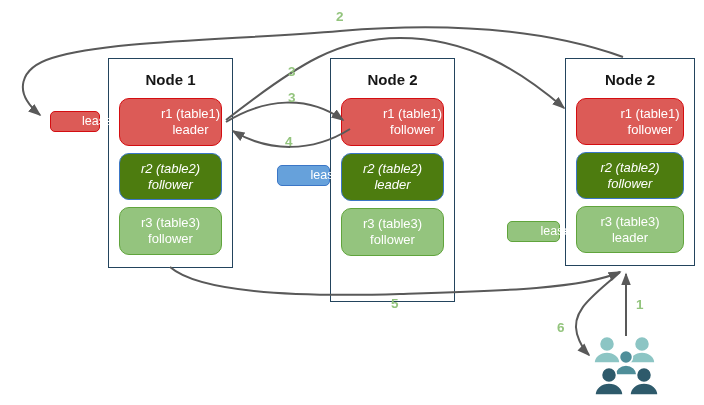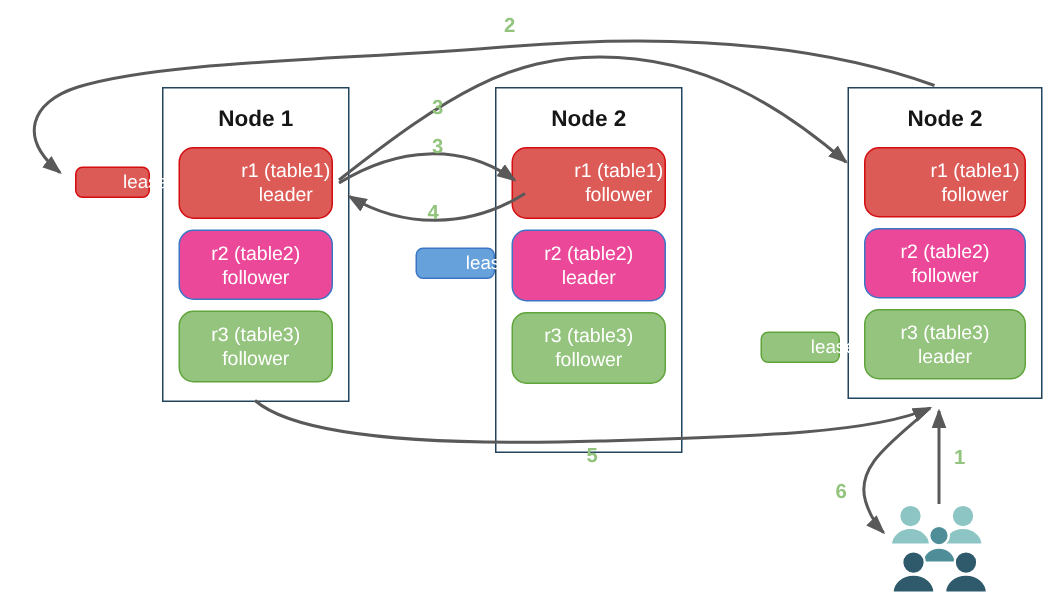--- a/index.html
+++ b/index.html
@@ -19,21 +19,21 @@
     margin-bottom:8px; line-height:20px; text-align:center;
   }
   .replica {
     box-sizing:border-box; width:100%; height:48px; border-radius:10px;
     display:flex; flex-direction:column; align-items:center; justify-content:center;
     color:#ffffff; font-size:13px; line-height:16px; text-align:center;
     margin-bottom:7px; border:1.6px solid transparent;
   }
   .replica:last-child { margin-bottom:0; }
   .replica.red   { background:#DC5B57; border-color:#D40D11;padding-left:40px; }
-  .replica.blue  { background:#ec4899; border-color:#3B76C6; }
+  .replica.blue  { background:#4d7c0f; border-color:#3B76C6;font-style:italic; }
   .replica.green { background:#94C47E; border-color:#60A43C; }
   
   .lease {
     position:absolute; box-sizing:border-box; height:21px; border-radius:5px;
     display:flex; align-items:center; justify-content:center;
     color:#ffffff; font-size:12.5px; line-height:1; z-index:3;
     border:1.4px solid transparent;
     padding-left:44px;
   }
   .lease.red   { background:#DC5B57; border-color:#D40D11; }

